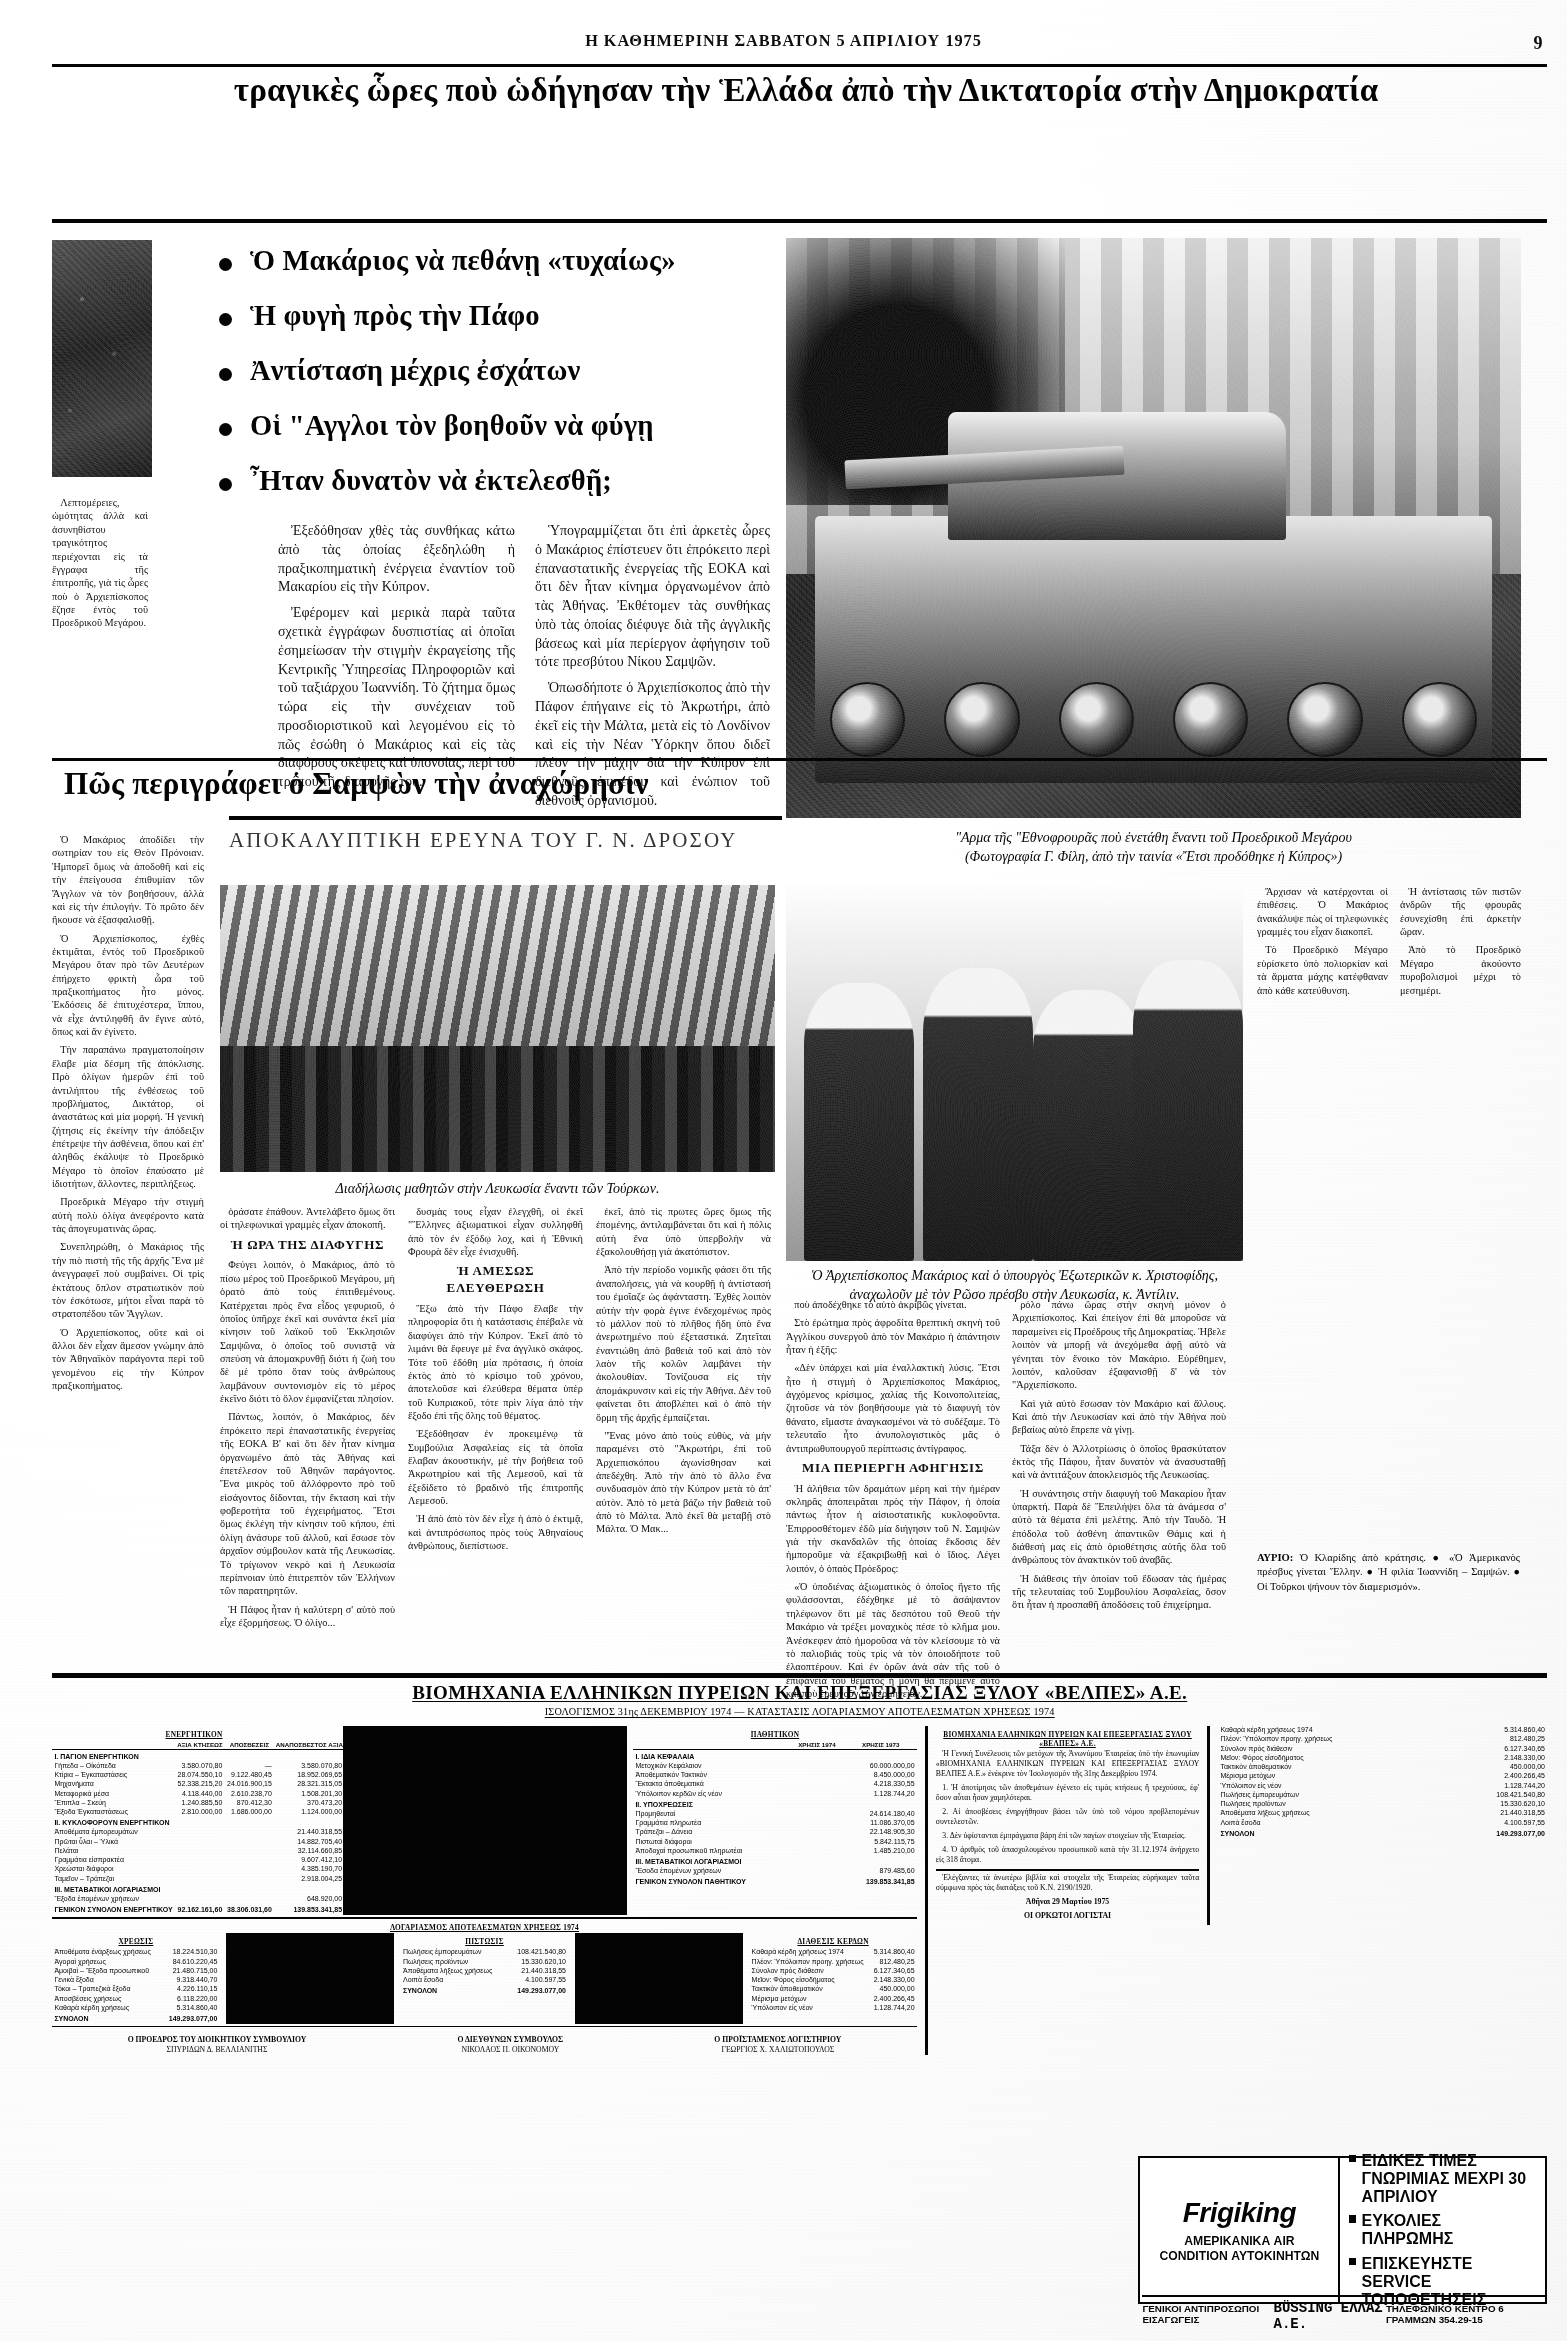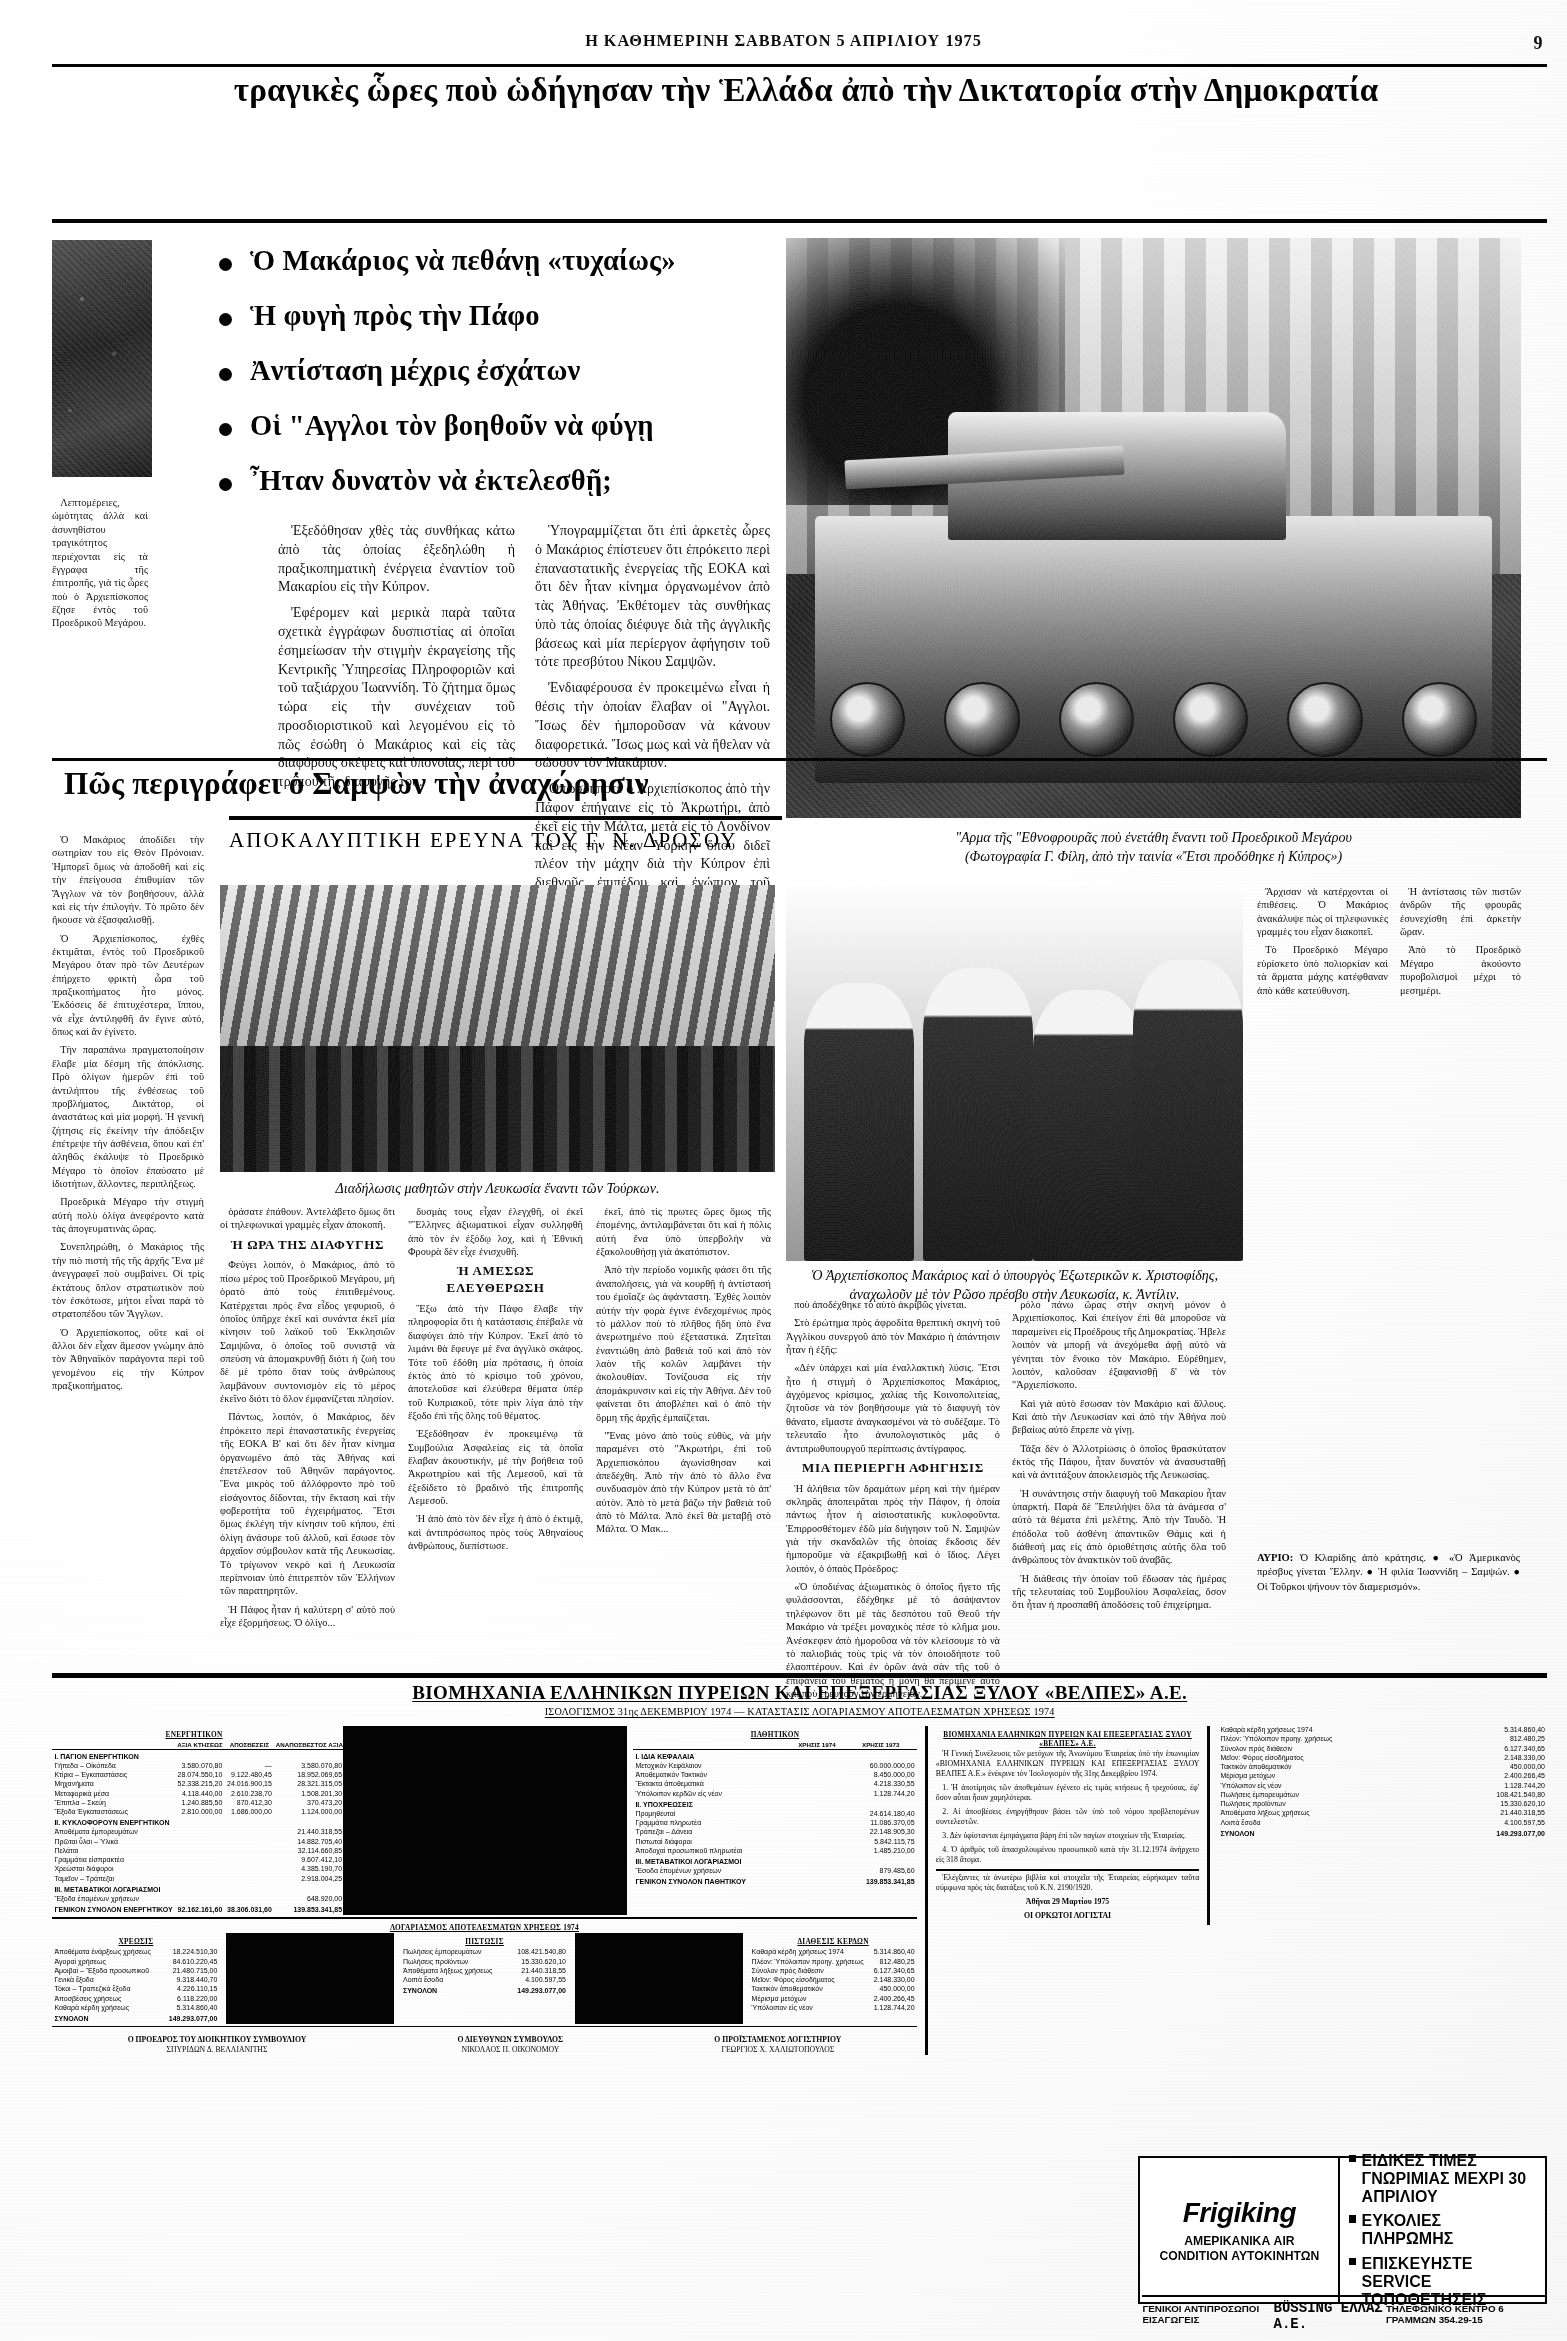--- a/index.html
+++ b/index.html
@@ -165,21 +165,21 @@
 
   
   .rule-mid{position:absolute; left:52px; right:19.6px; top:758px; height:3.3px;}
   .deck2{
     position:absolute; left:64px; top:766px; width:718px;
     font-size:31px; font-weight:bold; letter-spacing:.005em; white-space:nowrap;
   }
   .byline-rule{position:absolute; left:229px; top:816px; width:553px; height:4.1px; background:#111;}
   .byline{
     position:absolute; left:229px; top:828px; width:553px;
-    font-size:21px; letter-spacing:.10em; color:#000000;
+    font-size:21px; letter-spacing:.10em; color:#b91c1c;
   }
 
   
   #parade-photo{position:absolute; left:220px; top:885px; width:555px; height:287px;}
   #parade-caption{position:absolute; left:220px; top:1180px; width:555px;}
   #makarios-photo{position:absolute; left:786px; top:885px; width:457px; height:376px;}
   #makarios-caption{position:absolute; left:786px; top:1267px; width:457px;}
 
   #makarios-photo .fig{
     position:absolute; bottom:0; width:24%; height:74%;
@@ -378,21 +378,20 @@
 
   <div class="col tiny" id="col-intro-1">
     <p>Λεπτομέρειες, ὠμότητας ἀλλὰ καὶ ἀσυνηθίστου τραγικότητος περιέχονται εἰς τὰ ἔγγραφα τῆς ἐπιτροπῆς, γιὰ τὶς ὧρες ποὺ ὁ Ἀρχιεπίσκοπος ἔζησε ἐντὸς τοῦ Προεδρικοῦ Μεγάρου.</p>
   </div>
   <div class="col" id="col-intro-2">
     <p>Ἐξεδόθησαν χθὲς τὰς συνθήκας κάτω ἀπὸ τὰς ὁποίας ἐξεδηλώθη ἡ πραξικοπηματικὴ ἐνέργεια ἐναντίον τοῦ Μακαρίου εἰς τὴν Κύπρον.</p>
     <p>Ἐφέρομεν καὶ μερικὰ παρὰ ταῦτα σχετικὰ ἐγγράφων δυσπιστίας αἱ ὁποῖαι ἐσημείωσαν τὴν στιγμὴν ἐκραγείσης τῆς Κεντρικῆς Ὑπηρεσίας Πληροφοριῶν καὶ τοῦ ταξιάρχου Ἰωαννίδη. Τὸ ζήτημα ὅμως τώρα εἰς τὴν συνέχειαν τοῦ προσδιοριστικοῦ καὶ λεγομένου εἰς τὸ πῶς ἐσώθη ὁ Μακάριος καὶ εἰς τὰς διαφόρους σκέψεις καὶ ὑπονοίας, περὶ τοῦ τρόπου τῆς διαφυγῆς του.</p>
   </div>
   <div class="col" id="col-intro-3">
     <p>Ὑπογραμμίζεται ὅτι ἐπὶ ἀρκετὲς ὧρες ὁ Μακάριος ἐπίστευεν ὅτι ἐπρόκειτο περὶ ἐπαναστατικῆς ἐνεργείας τῆς ΕΟΚΑ καὶ ὅτι δὲν ἦταν κίνημα ὀργανωμένον ἀπὸ τὰς Ἀθήνας. Ἐκθέτομεν τὰς συνθήκας ὑπὸ τὰς ὁποίας διέφυγε διὰ τῆς ἀγγλικῆς βάσεως καὶ μία περίεργον ἀφήγησιν τοῦ τότε πρεσβύτου Νίκου Σαμψῶν.</p>
-    <p>Ἐνδιαφέρουσα ἐν προκειμένω εἶναι ἡ θέσις τὴν ὁποίαν ἔλαβαν οἱ "Αγγλοι. Ἴσως δὲν ἡμποροῦσαν νὰ κάνουν διαφορετικά. Ἴσως μως καὶ νὰ ἤθελαν νὰ σώσουν τὸν Μακάριον.</p>
     <p>Ὁπωσδήποτε ὁ Ἀρχιεπίσκοπος ἀπὸ τὴν Πάφον ἐπήγαινε εἰς τὸ Ἀκρωτήρι, ἀπὸ ἐκεῖ εἰς τὴν Μάλτα, μετὰ εἰς τὸ Λονδίνον καὶ εἰς τὴν Νέαν Ὑόρκην ὅπου διδεῖ πλέον τὴν μάχην διὰ τὴν Κύπρον ἐπὶ διεθνοῦς ἐπιπέδου καὶ ἐνώπιον τοῦ διεθνοῦς ὀργανισμοῦ.</p>
   </div>
 
   <div class="rule rule-mid"></div>
   <div class="deck2">Πῶς περιγράφει ὁ Σαμψὼν τὴν ἀναχώρησιν</div>
   <div class="byline-rule"></div>
   <div class="byline">ΑΠΟΚΑΛΥΠΤΙΚΗ ΕΡΕΥΝΑ ΤΟΥ Γ. Ν. ΔΡΟΣΟΥ</div>
 
   <div class="photo grain" id="parade-photo">
     <div class="flagrow"></div>

